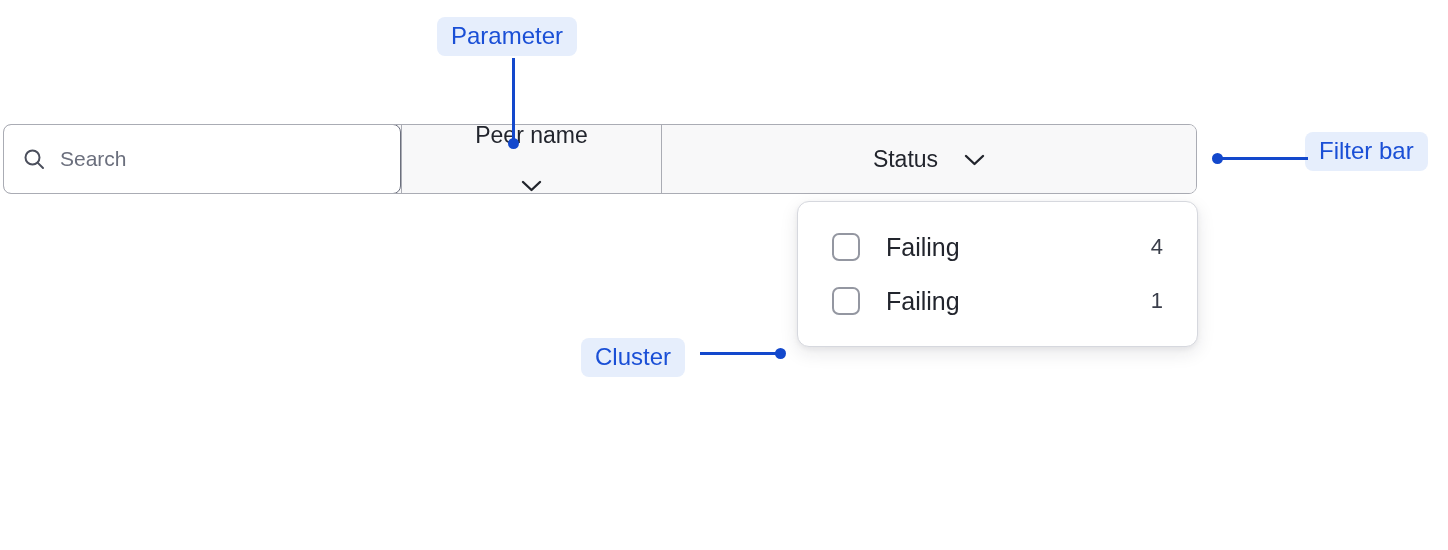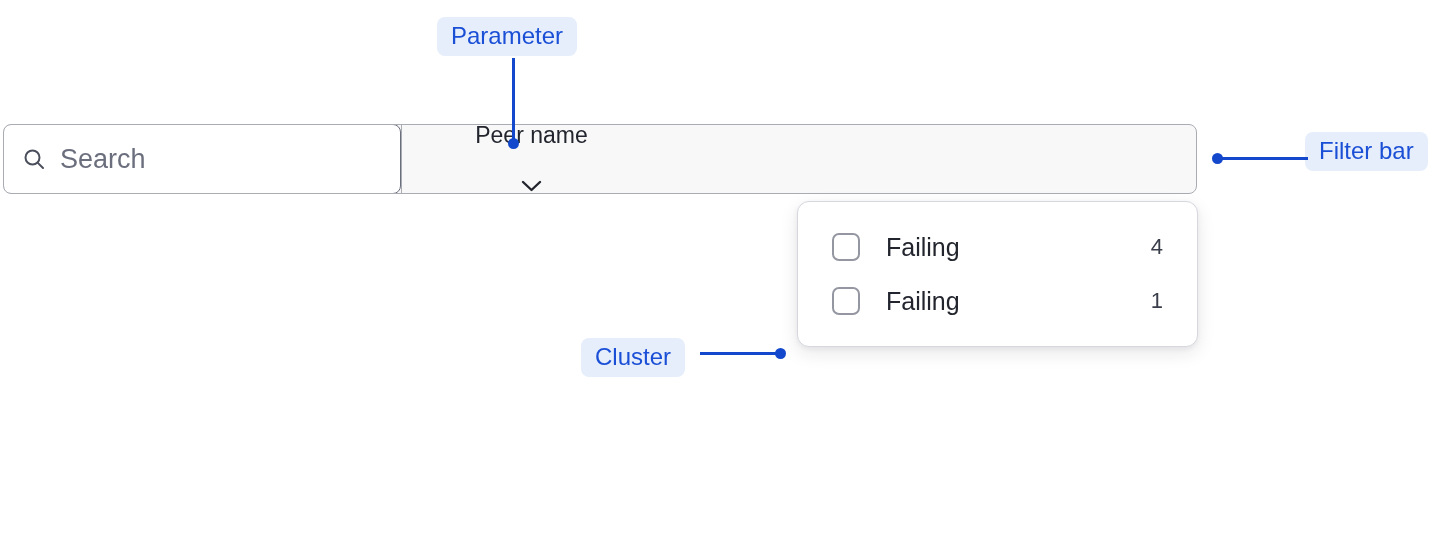--- a/index.html
+++ b/index.html
@@ -52,21 +52,21 @@
     flex: 0 0 24px;
     color: #4b4f5c;
     display: block;
   }
   .search-input {
     border: none;
     outline: none;
     background: transparent;
     margin-left: 14px;
     font-family: "Liberation Sans", sans-serif;
-    font-size: 27px;
+    font-size: 21px;
     color: #22252d;
     width: 100%;
     padding: 0;
   }
   .search-input::placeholder {
     color: #6b6f7d;
     opacity: 1;
   }
 
   
@@ -191,20 +191,26 @@
   </div>
 
   <div class="filter-cell" id="cell-peer-name">
     <span class="filter-label">Peer name</span>
     <svg class="chevron" viewBox="0 0 21 13" fill="none" stroke="currentColor" stroke-width="2.4" stroke-linecap="round" stroke-linejoin="round">
       <polyline points="2,3 10.5,11 19,3"></polyline>
     </svg>
   </div>
 
 
+  <div class="filter-cell" id="cell-status">
+    <span class="filter-label">Status</span>
+    <svg class="chevron" viewBox="0 0 21 13" fill="none" stroke="currentColor" stroke-width="2.4" stroke-linecap="round" stroke-linejoin="round">
+      <polyline points="2,3 10.5,11 19,3"></polyline>
+    </svg>
+  </div>
 </div>
 
 <div id="status-dropdown">
 
   <div class="option-row">
     <span class="checkbox"></span>
     <span class="option-label">Failing</span>
     <span class="option-count">4</span>
   </div>
 

